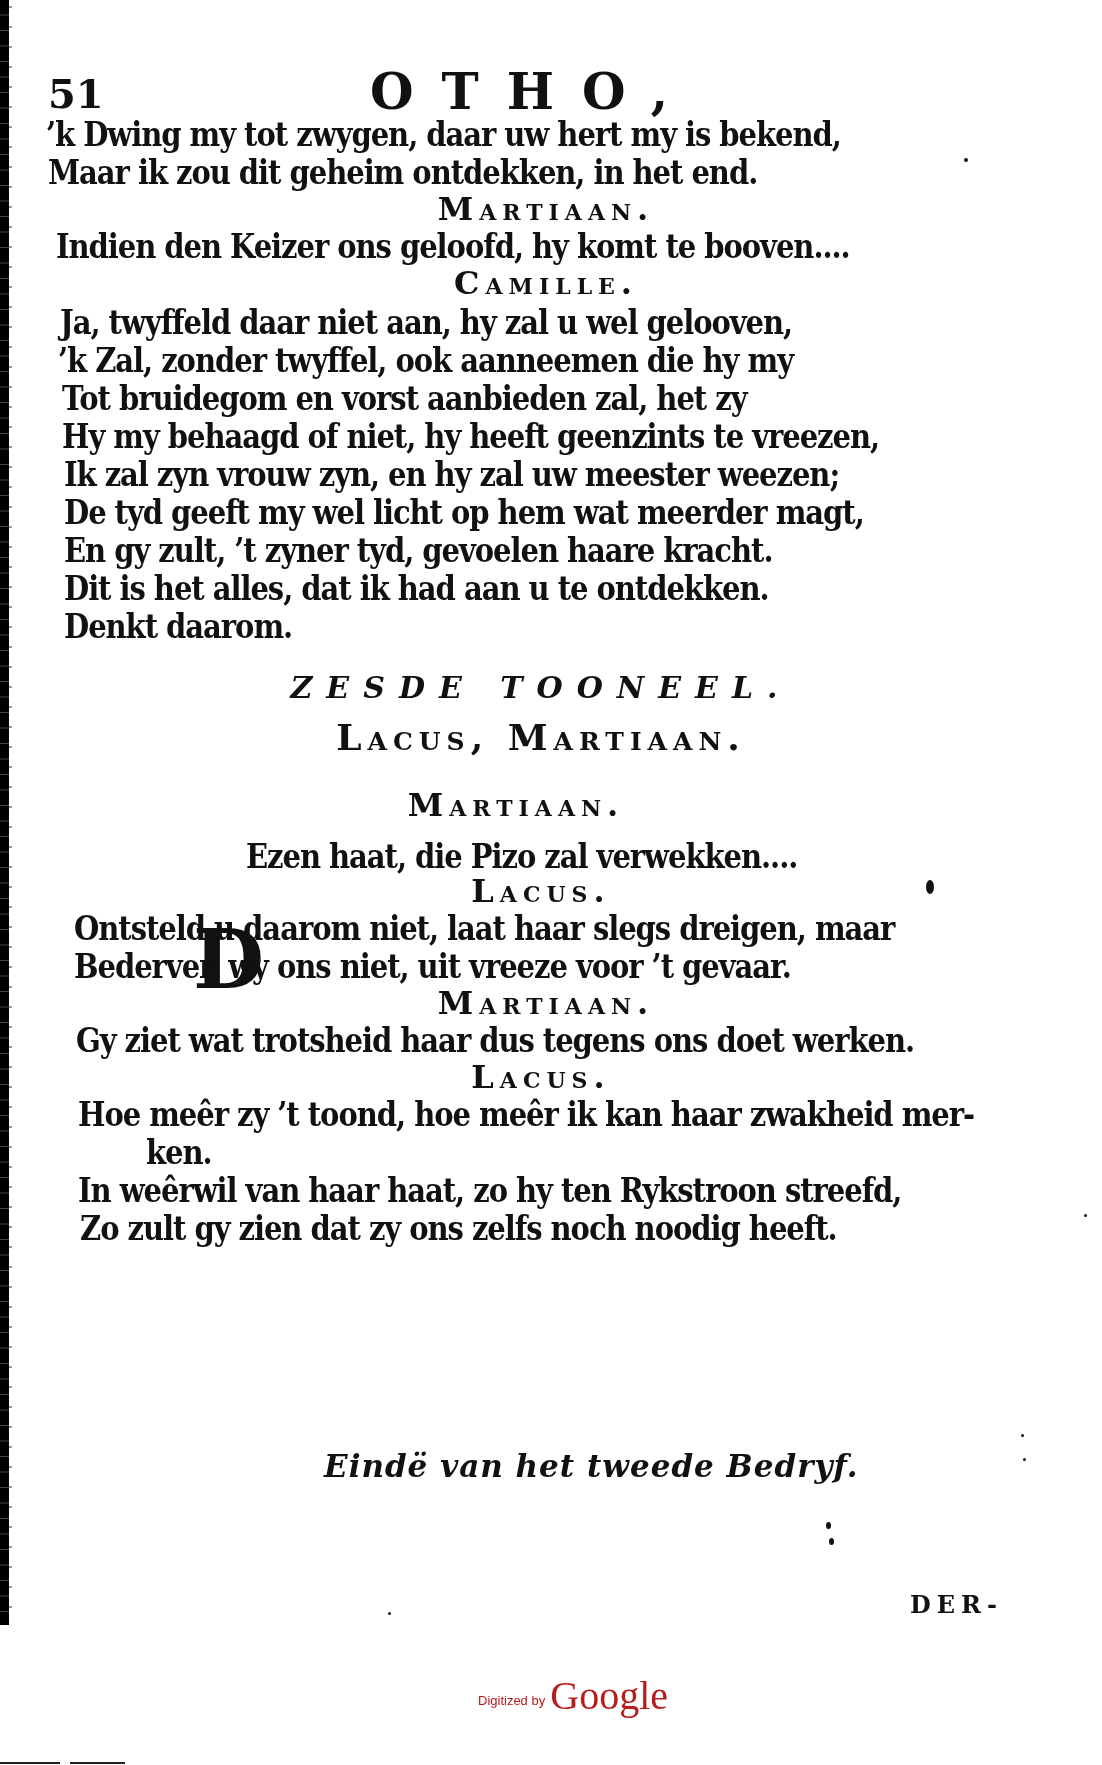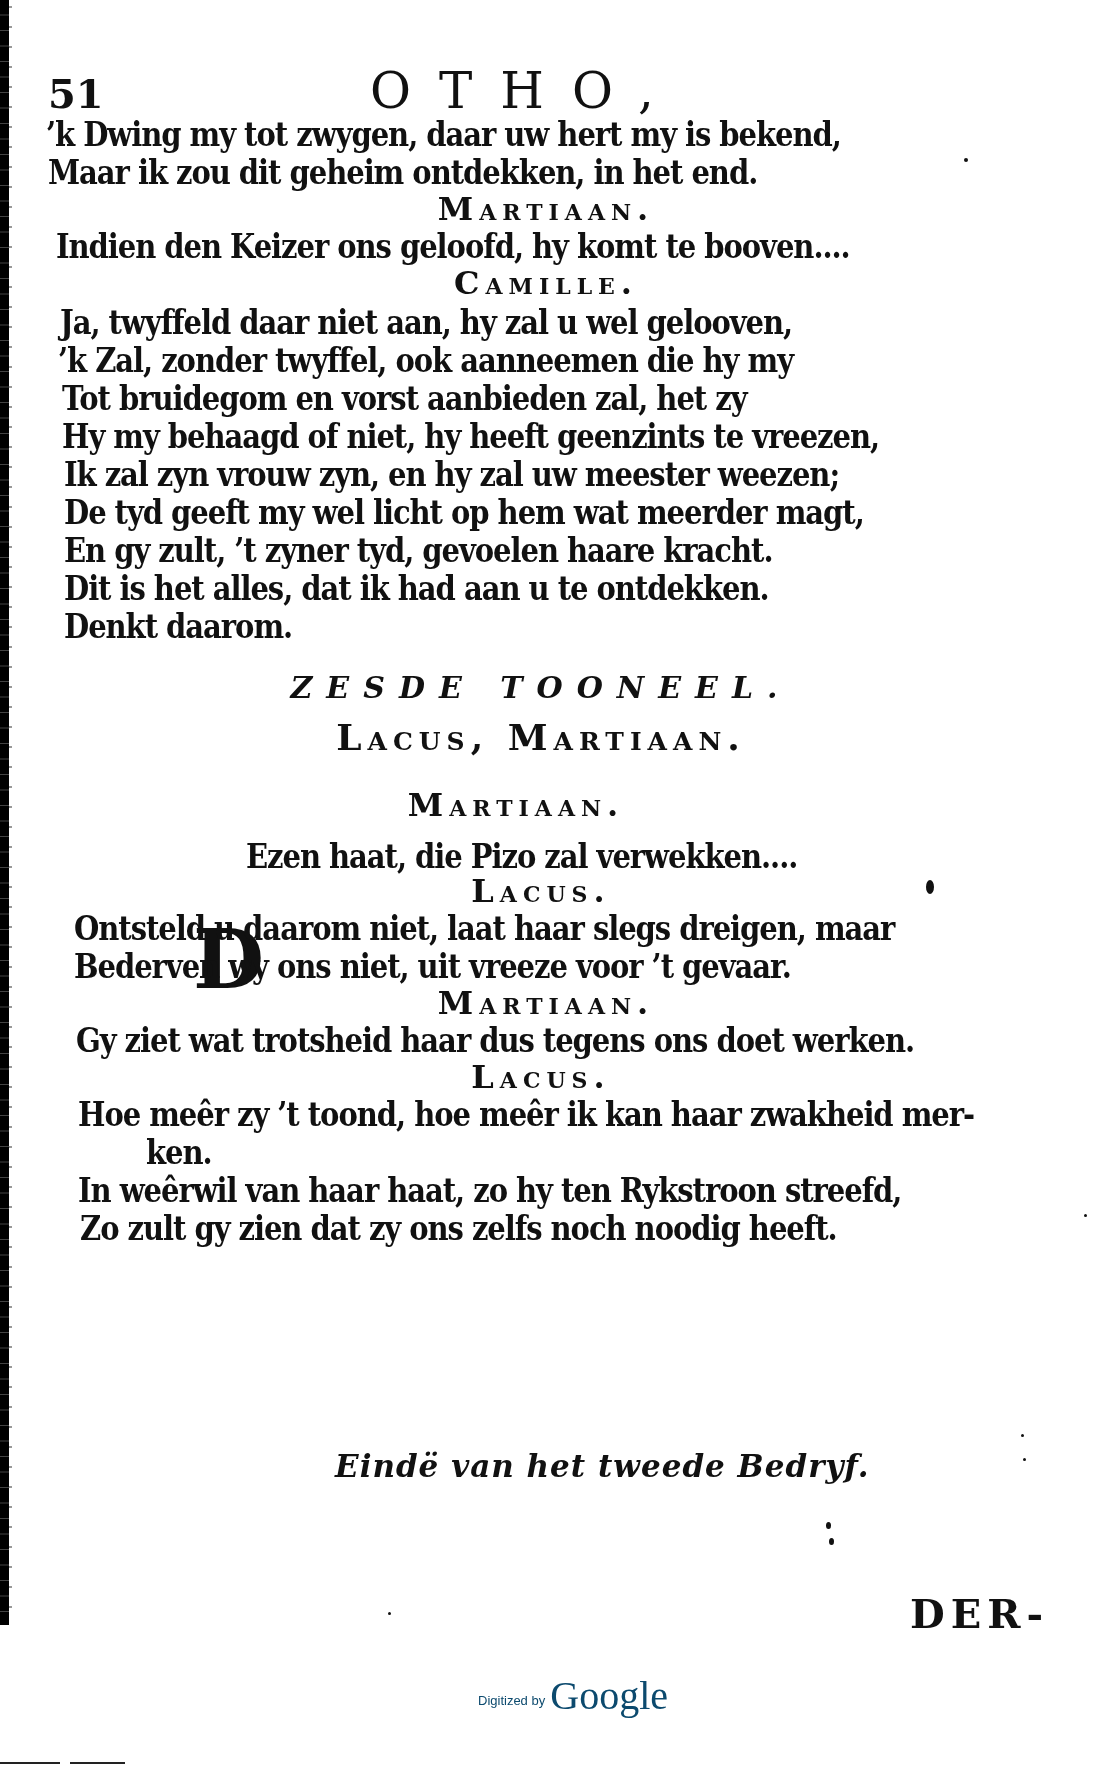--- a/index.html
+++ b/index.html
@@ -7,40 +7,40 @@
            font-family: "DejaVu Serif", "Liberation Serif", serif; color: #111; }
     .gutter { position: absolute; left: 0; top: 0; width: 9px; height: 1625px;
               background: repeating-linear-gradient(180deg, #000 0 14px, #222 14px 16px, #000 16px 30px, #444 30px 31px); }
     .gutter2 { position: absolute; left: 9px; top: 0; width: 3px; height: 1620px;
                background: repeating-linear-gradient(180deg, #fff 0 6px, #555 6px 8px, #fff 8px 20px); opacity: .6; }
     .bottom-rule { position: absolute; left: 0; top: 1762px; width: 60px; height: 2px; background: #222; }
     .bottom-rule2 { position: absolute; left: 70px; top: 1762px; width: 55px; height: 2px; background: #222; }
 
     .abs { position: absolute; white-space: nowrap; }
     .pageno { left: 48px; top: 70px; font-size: 40px; font-weight: bold; }
-    .runhead { left: 370px; top: 62px; font-size: 50px; font-weight: normal; letter-spacing: 28px; }
+    .runhead { left: 370px; top: 62px; font-size: 50px; font-weight: bold; letter-spacing: 28px; }
 
     .verse { position: absolute; left: 0; width: 1102px; font-size: 33px; font-weight: bold;
              letter-spacing: -1.2px; line-height: 38px; }
     .verse .line { position: absolute; white-space: nowrap; transform: scaleX(0.88); transform-origin: left center; }
 
     .speaker { position: absolute; width: 1102px; text-align: center; font-size: 32px; font-weight: bold; white-space: nowrap; }
     .sc { font-variant: small-caps; letter-spacing: 6px; }
 
     .scene-title { position: absolute; width: 1102px; left: -10px; text-align: center; font-size: 30px; font-weight: bold;
                    letter-spacing: 14px; font-style: italic; }
     .scene-persons { position: absolute; width: 1102px; left: -10px; text-align: center; font-size: 36px; font-weight: bold;
                      font-variant: small-caps; letter-spacing: 6px; }
 
     .dropcap { position: absolute; left: 193px; top: 918px; font-size: 82px; font-weight: bold; line-height: 1; }
 
-    .end-line { position: absolute; left: 335px; top: 1448px; font-size: 31px; font-style: italic; font-weight: bold; letter-spacing: 1px; }
-    .catchword { position: absolute; left: 910px; top: 1590px; font-size: 40px; font-weight: bold; letter-spacing: 6px; }
+    .end-line { position: absolute; left: 324px; top: 1448px; font-size: 31px; font-style: italic; font-weight: bold; letter-spacing: 1px; }
+    .catchword { position: absolute; left: 910px; top: 1590px; font-size: 24px; font-weight: bold; letter-spacing: 6px; }
 
-    .watermark { position: absolute; top: 1672px; left: 478px; color: #0c4a6e; white-space: nowrap; }
+    .watermark { position: absolute; top: 1672px; left: 478px; color: #b91c1c; white-space: nowrap; }
     .watermark .small { font-family: "Liberation Sans", sans-serif; font-size: 13px; vertical-align: 4px; }
     .watermark .big { font-family: "Liberation Serif", serif; font-size: 40px; }
 
     .speck { position: absolute; background: #111; border-radius: 50%; }
   </style>
 </head>
 <body>
 
 <div class="gutter"></div>
 <div class="gutter2"></div>

